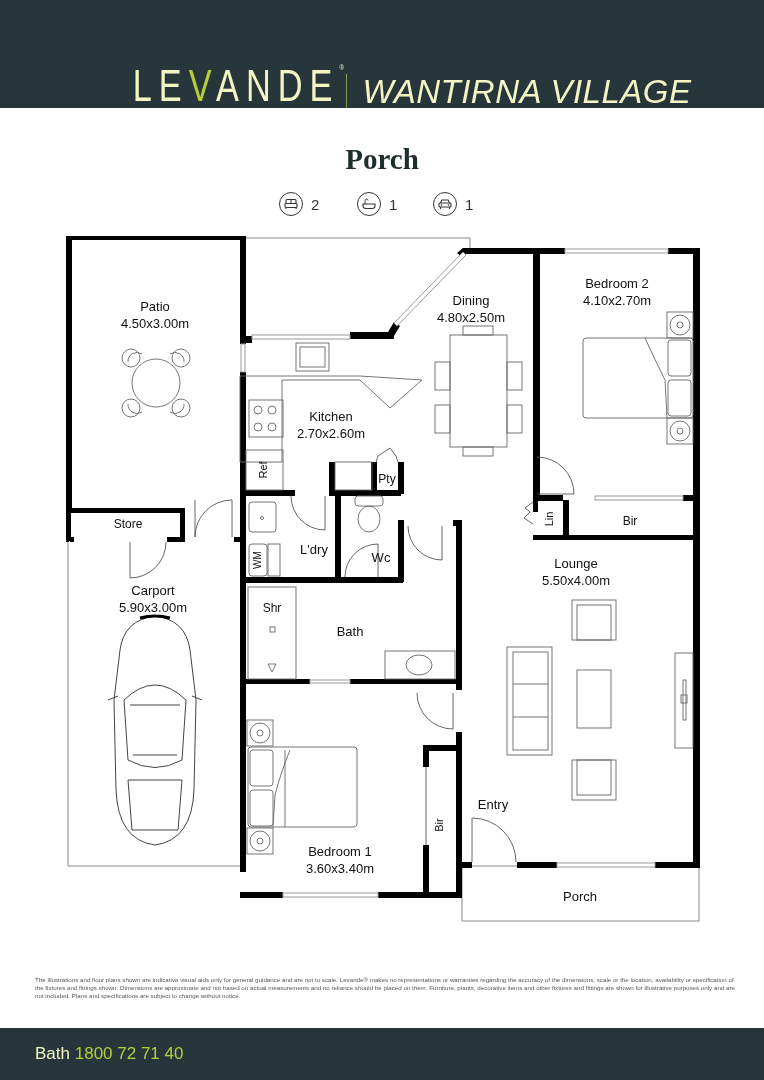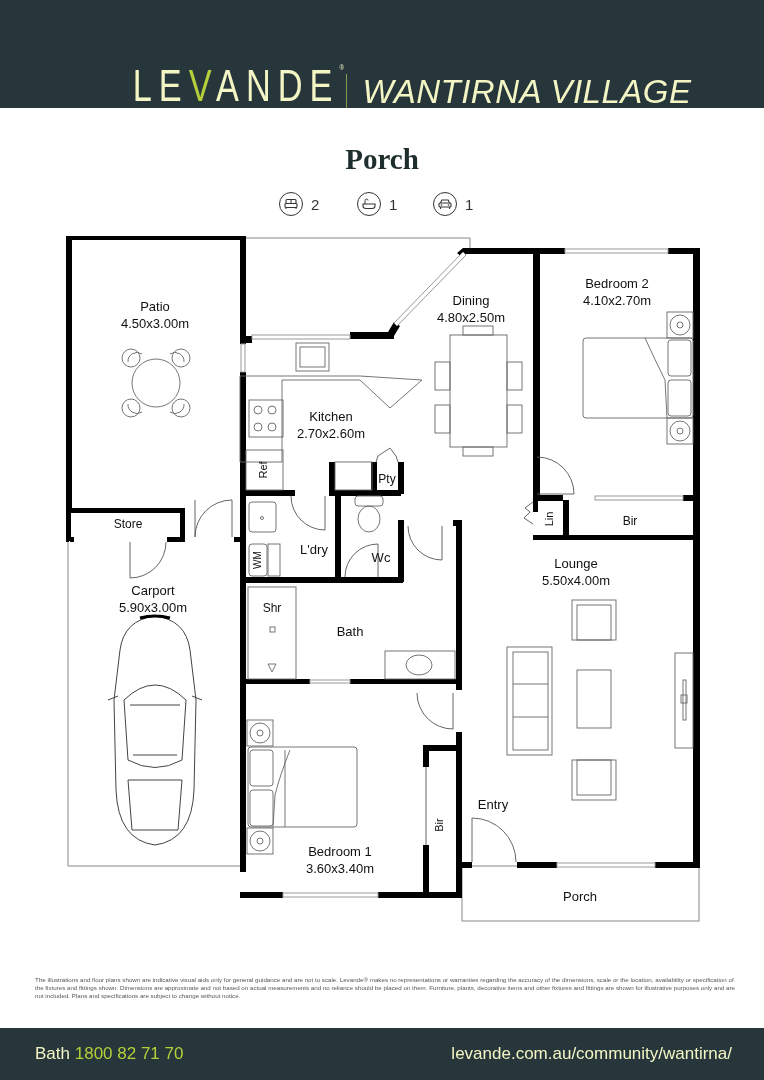--- a/index.html
+++ b/index.html
@@ -289,16 +289,15 @@
     <text class="lbl" x="493" y="809" text-anchor="middle">Entry</text>
     <text class="lbl" x="580" y="901" text-anchor="middle">Porch</text>
   </g>
 </svg>
 
 <div class="disclaimer">The illustrations and floor plans shown are indicative visual aids only for general guidance and are not to scale. Levande® makes no representations or warranties regarding the accuracy of the dimensions, scale or the location, availability or specification of the fixtures and fittings shown. Dimensions are approximate and not based on actual measurements and no reliance should be placed on them. Furniture, plants, decorative items and other fixtures and fittings are shown for illustrative purposes only and are not included. Plans and specifications are subject to change without notice.</div>
 
 <div class="footer">
   <div class="phone">
     <span>Bath</span>
-    <span class="num">1800 82 71 70</span>
+    <span class="num">1800 72 71 40</span>
   </div>
-  <div class="url">levande.com.au/community/wantirna/</div>
 </div>
 
 </body></html>

